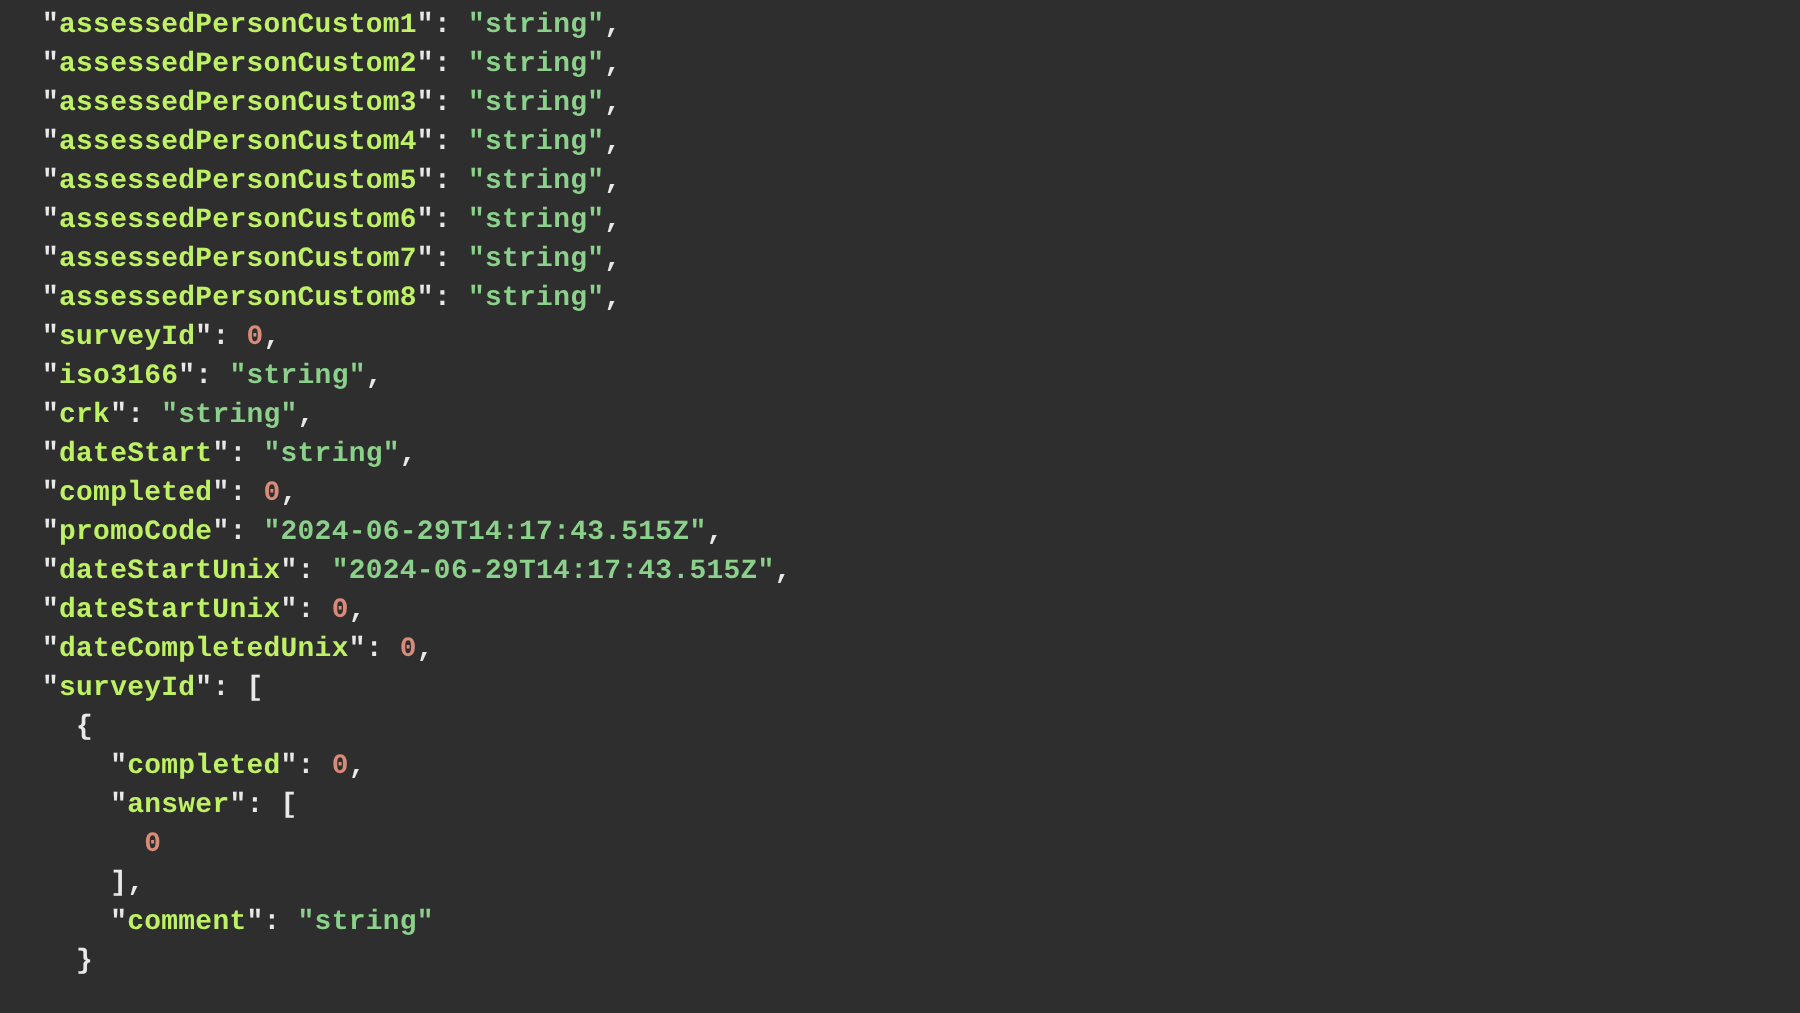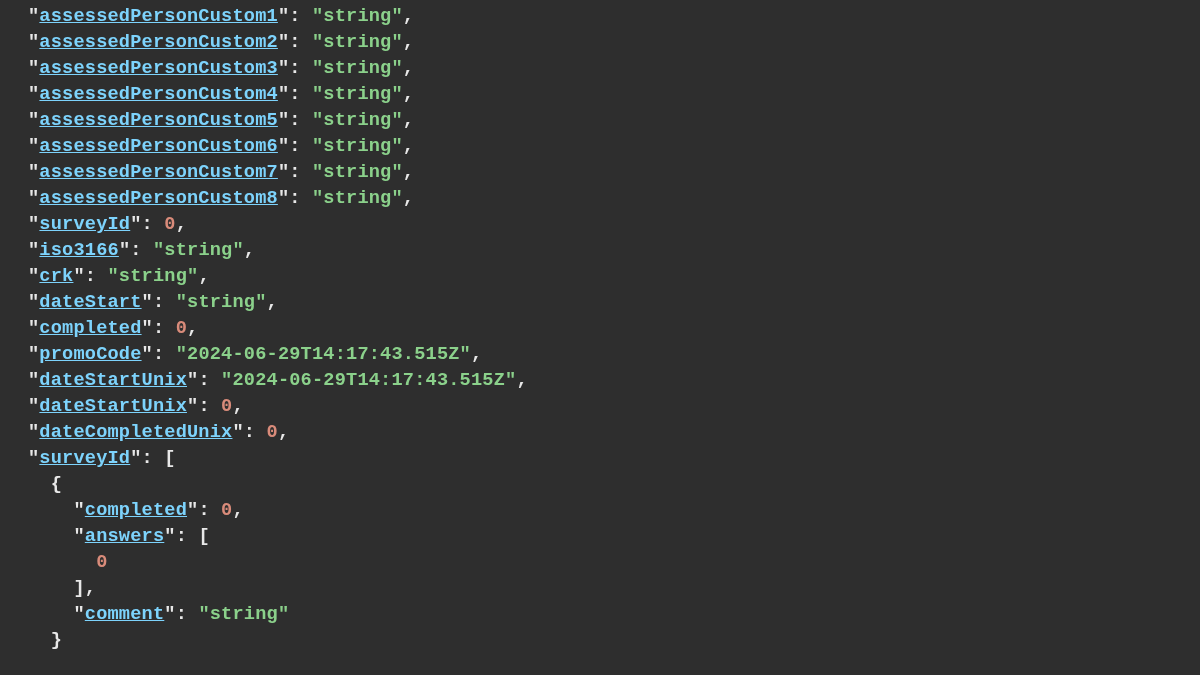--- a/index.html
+++ b/index.html
@@ -15,21 +15,21 @@
     padding: 4px 0 0 28px;
     font-family: Consolas, "Courier New", monospace;
     font-size: 18.6px;
     line-height: 26px;
     font-weight: bold;
     color: #e8e8e8;
     white-space: pre;
     letter-spacing: 0.2px;
   }
   .q  { color: #e8e8e8; }       
-  .k  { color: #7dd3fc; text-decoration: underline; }       
+  .k  { color: #bef264; }       
   .p  { color: #e8e8e8; }       
   .s  { color: #8bd18b; }       
   .n  { color: #d98b7a; }       
 </style>
 </head>
 <body>
 
 <pre class="code" id="code"><span class="q">"</span><span class="k">assessedPersonCustom1</span><span class="q">"</span><span class="p">: </span><span class="s">"string"</span><span class="p">,</span>
 <span class="q">"</span><span class="k">assessedPersonCustom2</span><span class="q">"</span><span class="p">: </span><span class="s">"string"</span><span class="p">,</span>
 <span class="q">"</span><span class="k">assessedPersonCustom3</span><span class="q">"</span><span class="p">: </span><span class="s">"string"</span><span class="p">,</span>
@@ -43,17 +43,17 @@
 <span class="q">"</span><span class="k">crk</span><span class="q">"</span><span class="p">: </span><span class="s">"string"</span><span class="p">,</span>
 <span class="q">"</span><span class="k">dateStart</span><span class="q">"</span><span class="p">: </span><span class="s">"string"</span><span class="p">,</span>
 <span class="q">"</span><span class="k">completed</span><span class="q">"</span><span class="p">: </span><span class="n">0</span><span class="p">,</span>
 <span class="q">"</span><span class="k">promoCode</span><span class="q">"</span><span class="p">: </span><span class="s">"2024-06-29T14:17:43.515Z"</span><span class="p">,</span>
 <span class="q">"</span><span class="k">dateStartUnix</span><span class="q">"</span><span class="p">: </span><span class="s">"2024-06-29T14:17:43.515Z"</span><span class="p">,</span>
 <span class="q">"</span><span class="k">dateStartUnix</span><span class="q">"</span><span class="p">: </span><span class="n">0</span><span class="p">,</span>
 <span class="q">"</span><span class="k">dateCompletedUnix</span><span class="q">"</span><span class="p">: </span><span class="n">0</span><span class="p">,</span>
 <span class="q">"</span><span class="k">surveyId</span><span class="q">"</span><span class="p">: </span><span class="p">[</span>
   <span class="p">{</span>
     <span class="q">"</span><span class="k">completed</span><span class="q">"</span><span class="p">: </span><span class="n">0</span><span class="p">,</span>
-    <span class="q">"</span><span class="k">answers</span><span class="q">"</span><span class="p">: </span><span class="p">[</span>
+    <span class="q">"</span><span class="k">answer</span><span class="q">"</span><span class="p">: </span><span class="p">[</span>
       <span class="n">0</span>
     <span class="p">]</span><span class="p">,</span>
     <span class="q">"</span><span class="k">comment</span><span class="q">"</span><span class="p">: </span><span class="s">"string"</span>
   <span class="p">}</span></pre>
 
 </body></html>

